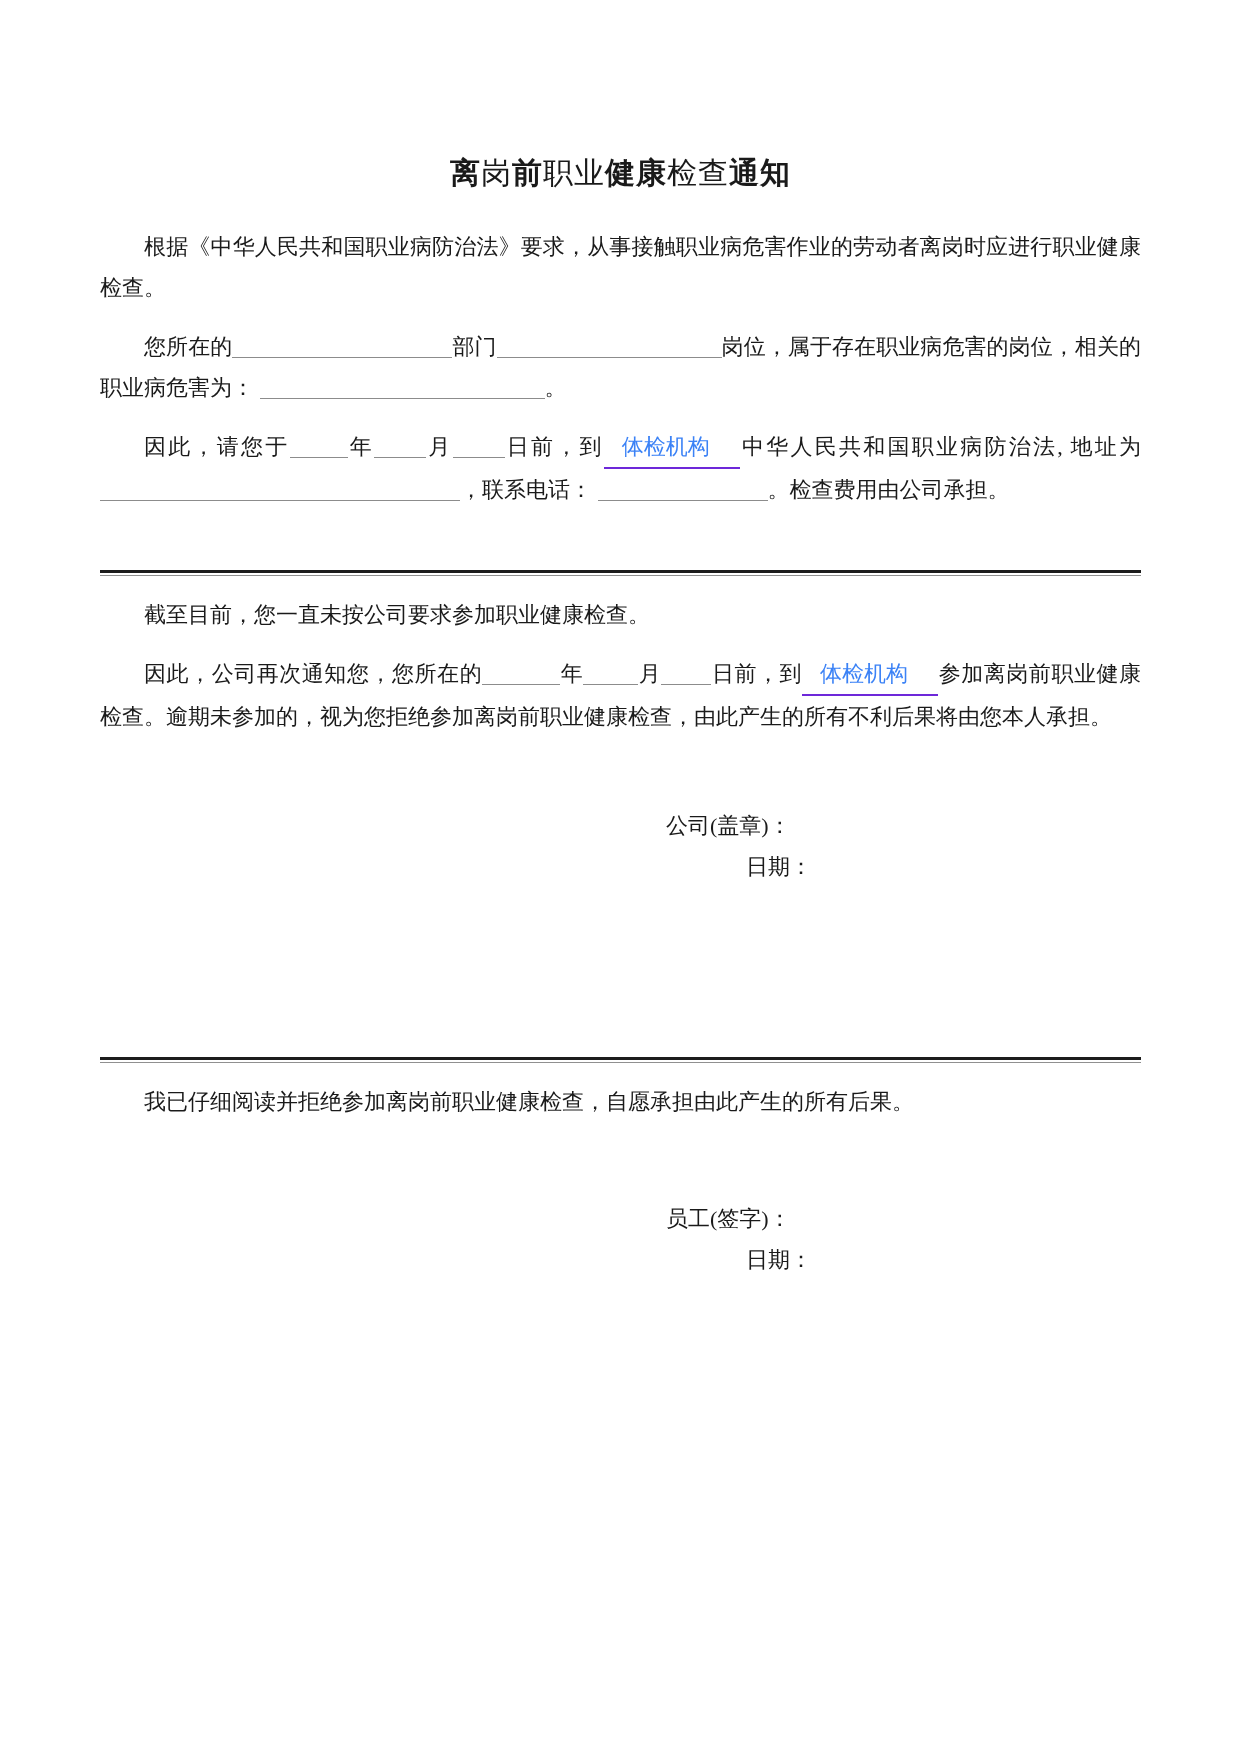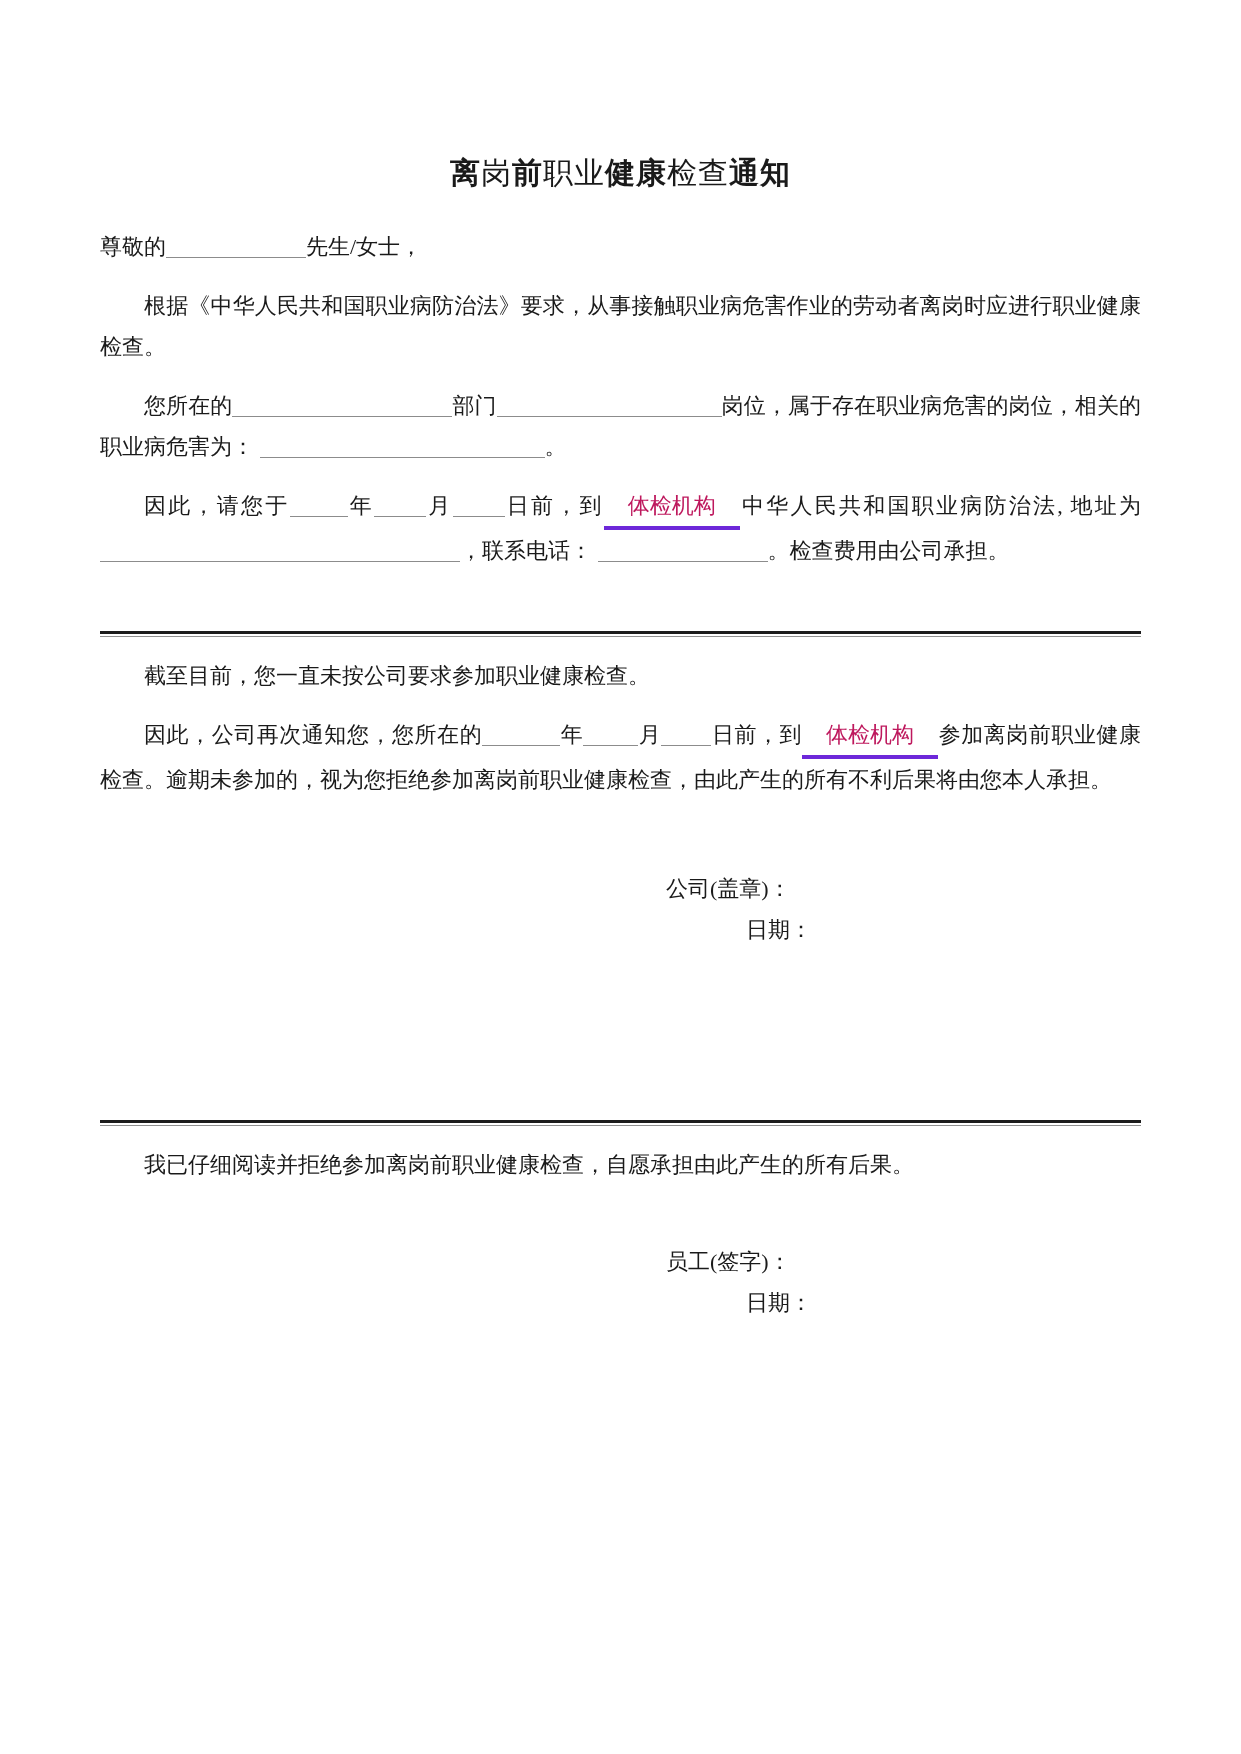--- a/index.html
+++ b/index.html
@@ -47,23 +47,23 @@
   .blank {
     display: inline-block;
     height: 26px;
     border-bottom: 1px solid #8c8c8c;
     vertical-align: -4px;
   }
   .blank-ph {
     display: inline-block;
     min-width: 100px;
     padding: 0 18px;
-    border-bottom: 4px solid #6d28d9;
-    color: #be185d;
-    text-align: center;
+    border-bottom: 2px solid #6d28d9;
+    color: #3b82f6;
+    text-align: left;
     text-indent: 0;
   }
   .w140 { width: 140px; }
   .w220 { width: 220px; }
   .w225 { width: 225px; }
   .w285 { width: 285px; }
   .w78  { width: 78px; }
   .w58  { width: 58px; }
   .w55  { width: 55px; }
   .w52  { width: 52px; }
@@ -77,37 +77,34 @@
   }
   .rule-1 { margin-top: 60px; }
   .rule-2 { margin-top: 170px; }
   .after-rule-1 { margin-top: 72px; }
   .after-rule-2 { margin-top: 62px; }
   .sig-block {
     margin-left: 566px;
     margin-top: 68px;
   }
   .sig-block.employee {
-    margin-top: 56px;
+    margin-top: 76px;
   }
   .sig-line { line-height: 41px; }
   .sig-line.date { padding-left: 80px; }
 </style>
 </head>
 <body>
 
 <div class="page">
 
   <h1 class="doc-title">
     <span class="tb">离</span><span class="tn">岗</span><span class="tb">前</span><span class="tn">职业</span><span class="tb">健康</span><span class="tn">检查</span><span class="tb">通知</span>
   </h1>
 
-  <p class="para no-indent">
-    <span>尊敬的</span><span class="blank w140"></span><span>先生/女士，</span>
-  </p>
 
   <p class="para">根据《中华人民共和国职业病防治法》要求，从事接触职业病危害作业的劳动者离岗时应进行职业健康检查。</p>
 
   <p class="para">
     <span>您所在的</span><span class="blank w220"></span><span>部门</span><span class="blank w225"></span><span>岗位，属于存在职业病危害的岗位，相关的职业病危害为：</span> <span class="blank w285"></span><span>。</span>
   </p>
 
   <p class="para">
     <span>因此，请您于</span><span class="blank w58"></span><span>年</span><span class="blank w52"></span><span>月</span><span class="blank w52"></span><span>日前，到</span><span class="blank-ph">体检机构</span><span>中华人民共和国职业病防治法, 地址为</span><span class="blank w360"></span><span>，联系电话：</span> <span class="blank w170"></span><span>。检查费用由公司承担。</span>
   </p>

